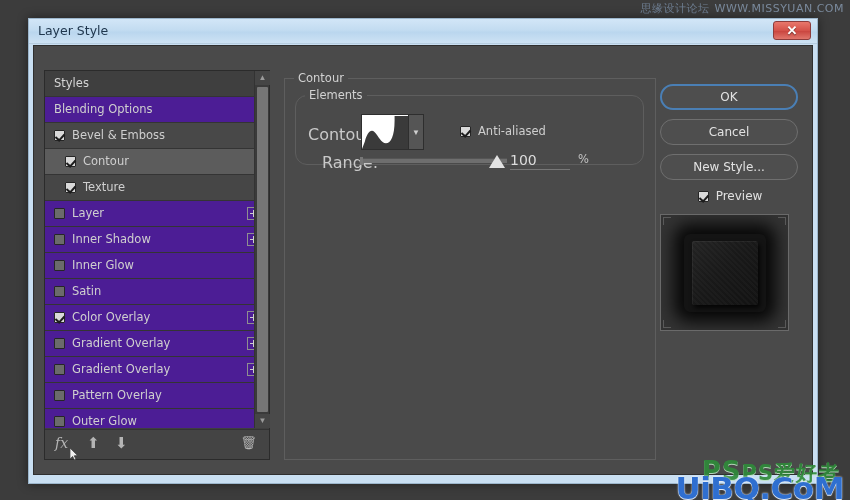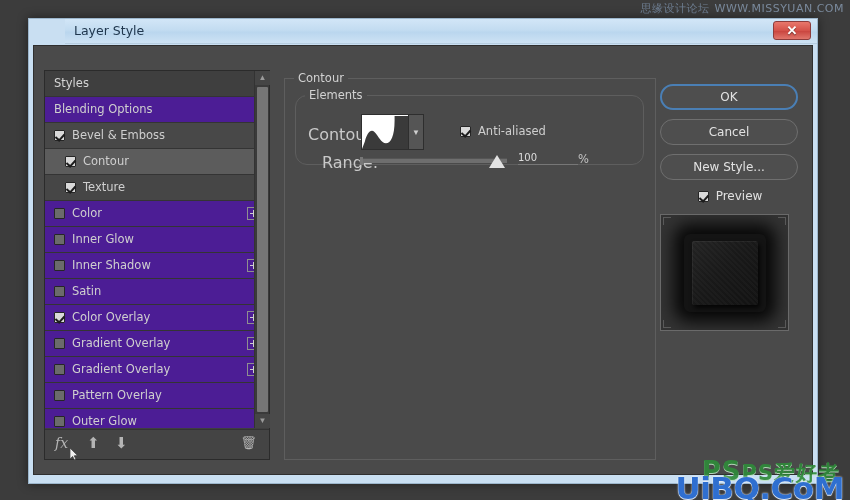--- a/index.html
+++ b/index.html
@@ -82,21 +82,20 @@
     border: 1px solid #9cb6cc;
     box-shadow: 0 0 10px rgba(0,0,0,.45);
     box-sizing: border-box;
   }
   #titlebar {
     height: 25px;
     background: linear-gradient(to bottom, #d2e6f7 0%, #c3dcf1 45%, #bad6ee 55%, #cde2f4 100%);
     position: relative;
     border-bottom: 1px solid #b6cde0;
     box-sizing: border-box;
-    margin-left: 36px;
   }
   #titlebar .title {
     position: absolute;
     left: 9px;
     top: 4px;
     font-size: 12.5px;
     color: #20374e;
     font-family: "DejaVu Sans", sans-serif;
   }
   #close-btn {
@@ -383,27 +382,26 @@
     border-left: 8px solid transparent;
     border-right: 8px solid transparent;
     border-bottom: 13px solid #e2e2e2;
     cursor: pointer;
   }
   #range-value {
     position: absolute;
     left: 214px;
     top: 56px;
     width: 60px;
-    font-size: 10px;
+    font-size: 14px;
     color: #ddd;
     border-bottom: 1px solid #777;
     padding-bottom: 1px;
     font-family: "DejaVu Sans", sans-serif;
     cursor: text;
-    margin-left: 8px;
   }
   #range-pct {
     position: absolute;
     left: 282px;
     top: 56px;
     font-size: 11.5px;
     color: #c4c4c4;
     font-family: "DejaVu Sans", sans-serif;
   }
 
@@ -516,31 +514,31 @@
           <div class="list-row sub selected">
             <span class="cb on"></span>
             <span class="lbl">Contour</span>
           </div>
           <div class="list-row sub">
             <span class="cb on"></span>
             <span class="lbl">Texture</span>
           </div>
           <div class="list-row plain">
             <span class="cb off"></span>
-            <span class="lbl">Color</span>
+            <span class="lbl">Layer</span>
             <span class="plusbtn"></span>
-          </div>
-          <div class="list-row plain">
-            <span class="cb off"></span>
-            <span class="lbl">Inner Glow</span>
           </div>
           <div class="list-row plain">
             <span class="cb off"></span>
             <span class="lbl">Inner Shadow</span>
             <span class="plusbtn"></span>
+          </div>
+          <div class="list-row plain">
+            <span class="cb off"></span>
+            <span class="lbl">Inner Glow</span>
           </div>
           <div class="list-row plain">
             <span class="cb off"></span>
             <span class="lbl">Satin</span>
           </div>
           <div class="list-row plain">
             <span class="cb on"></span>
             <span class="lbl">Color Overlay</span>
             <span class="plusbtn"></span>
           </div>

